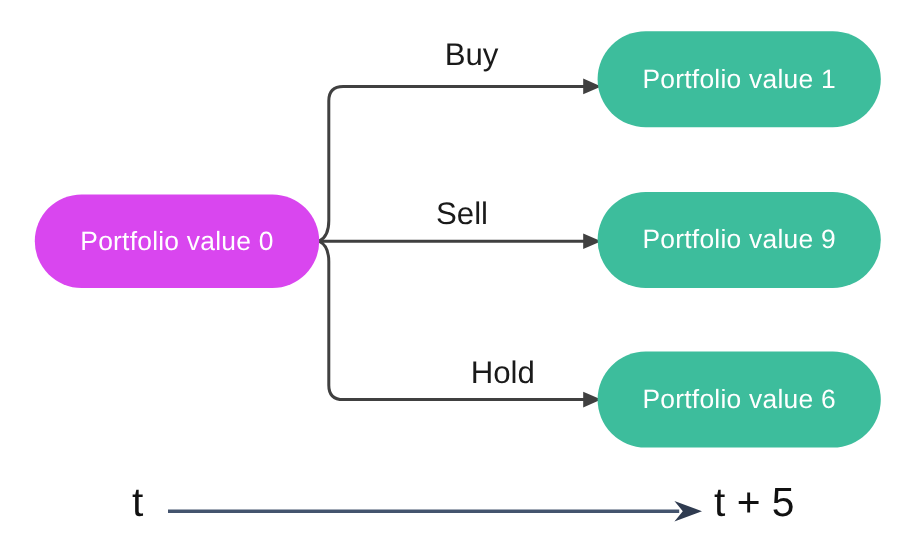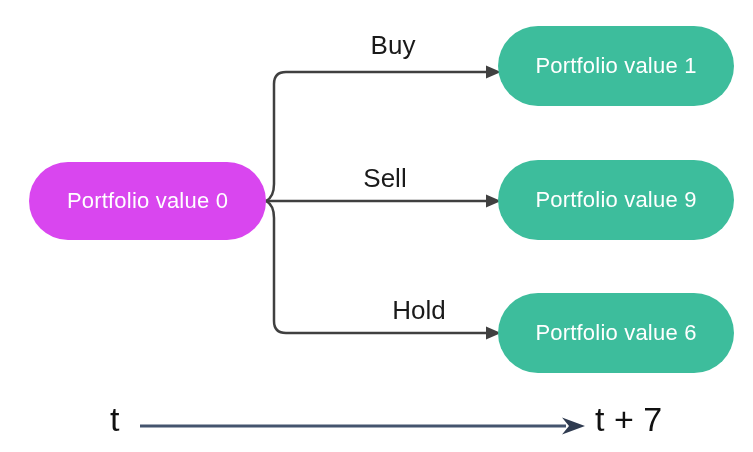--- a/index.html
+++ b/index.html
@@ -101,15 +101,15 @@
   </div>
   <div class="node node-outcome node-outcome-3">
     <span>Portfolio value 6</span>
   </div>
 
   <div class="edge-label edge-label-buy">Buy</div>
   <div class="edge-label edge-label-sell">Sell</div>
   <div class="edge-label edge-label-hold">Hold</div>
 
   <div class="timeline-label timeline-label-start">t</div>
-  <div class="timeline-label timeline-label-end">t + 7</div>
+  <div class="timeline-label timeline-label-end">t + 5</div>
 
 </div>
 
 </body></html>

